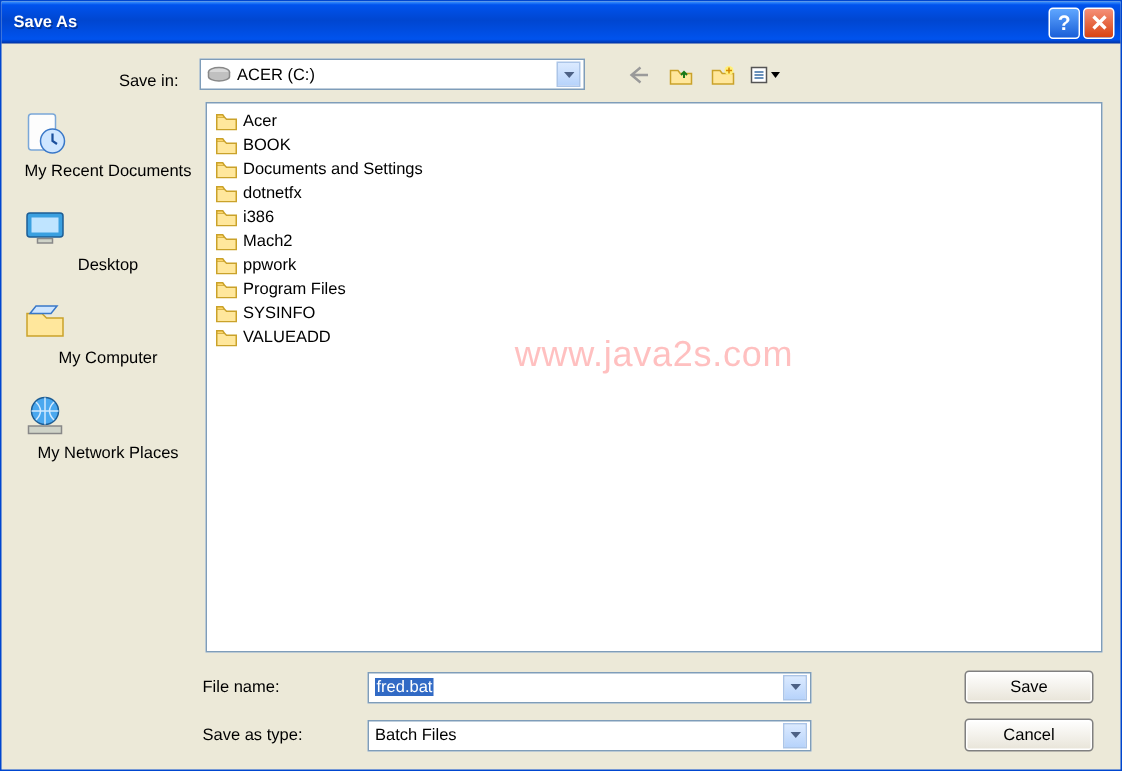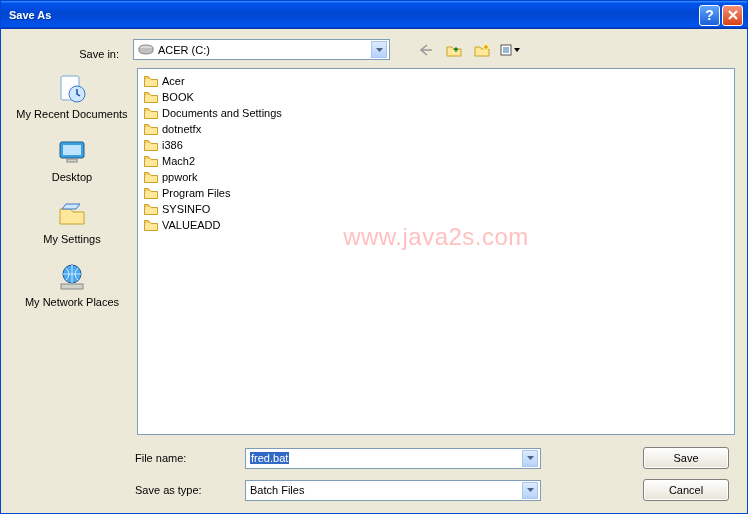--- a/index.html
+++ b/index.html
@@ -15,21 +15,21 @@
 .row-savein { display: flex; align-items: flex-end; gap: 8px; margin-bottom: 8px; }
 .row-savein .lbl { width: 112px; text-align: right; padding-right: 6px; }
 .combo { background: #fff; border: 1px solid #7f9db9; height: 21px; display: flex; align-items: center; padding: 0 2px 0 4px; position: relative; }
 .combo.savein { width: 257px; }
 .combo .drop { width: 16px; height: 17px; background: linear-gradient(to bottom,#dbeaff,#b7d3fb); border: 1px solid #acc5e8; display: flex; align-items: center; justify-content: center; margin-left: auto; cursor: pointer; }
 .drop svg { display:block; }
 .toolbar-icons { display: flex; gap: 8px; margin-left: 18px; align-items: center; }
 .ti { width: 20px; height: 20px; display: flex; align-items: center; justify-content: center; cursor: pointer; }
 .main { flex: 1; display: flex; gap: 6px; min-height: 0; }
 .places { width: 118px; background: #ece9d8; display: flex; flex-direction: column; align-items: center; gap: 14px; padding-top: 4px; }
-.place { display: flex; flex-direction: column; align-items: center; gap: 2px; cursor: pointer; text-align: center; width: 100%; }
+.place { display: flex; flex-direction: column; gap: 2px; cursor: pointer; text-align: center; width: 100%; }
 .place .pic { width: 34px; height: 34px; display:flex; align-items:center; justify-content:center; }
 .place .plabel { line-height: 1.15; }
 .filelist { flex: 1; background: #fff; border: 1px solid #7f9db9; padding: 4px 6px; overflow: auto; position: relative; }
 .fitem { display: flex; align-items: center; gap: 4px; height: 16px; cursor: pointer; }
 .folder-ico { width: 14px; height: 12px; }
 .watermark { position: absolute; left: 50%; top: 46%; transform: translate(-50%,-50%); color: #ffc0c0; font-size: 24px; font-family: Arial; pointer-events: none; letter-spacing: 0.5px; }
 .bottom { display: flex; flex-direction: column; gap: 10px; margin-top: 12px; padding-left: 0; }
 .brow { display: flex; align-items: center; gap: 8px; }
 .brow .lbl { width: 224px; text-align: left; padding-left: 122px; }
 .combo.fname, .combo.ftype { width: 296px; justify-content: space-between; }
@@ -121,21 +121,21 @@
             </div>
           <div class="plabel">Desktop</div>
         </div>
         <div class="place">
           <div class="pic">
               <svg width="34" height="34" viewBox="0 0 34 34">
                 <path d="M5 12 h10 l3 3 h11 v12 H5 Z" fill="#ffe79c" stroke="#caa22a"></path>
                 <path d="M7 12 l4 -5 h14 l-4 5 Z" fill="#cfe6ff" stroke="#3a78c8"></path>
               </svg>
             </div>
-          <div class="plabel">My Settings</div>
+          <div class="plabel">My Computer</div>
         </div>
         <div class="place">
           <div class="pic">
               <svg width="34" height="34" viewBox="0 0 34 34">
                 <circle cx="17" cy="14" r="9" fill="#4aa8ef" stroke="#1e5d94"></circle>
                 <path d="M8 14 h18 M17 5 v18 M11 8 q6 6 0 12 M23 8 q-6 6 0 12" stroke="#cfe9ff" fill="none"></path>
                 <rect x="6" y="24" width="22" height="5" fill="#cfd3c8" stroke="#888"></rect>
               </svg>
             </div>
           <div class="plabel">My Network Places</div>

